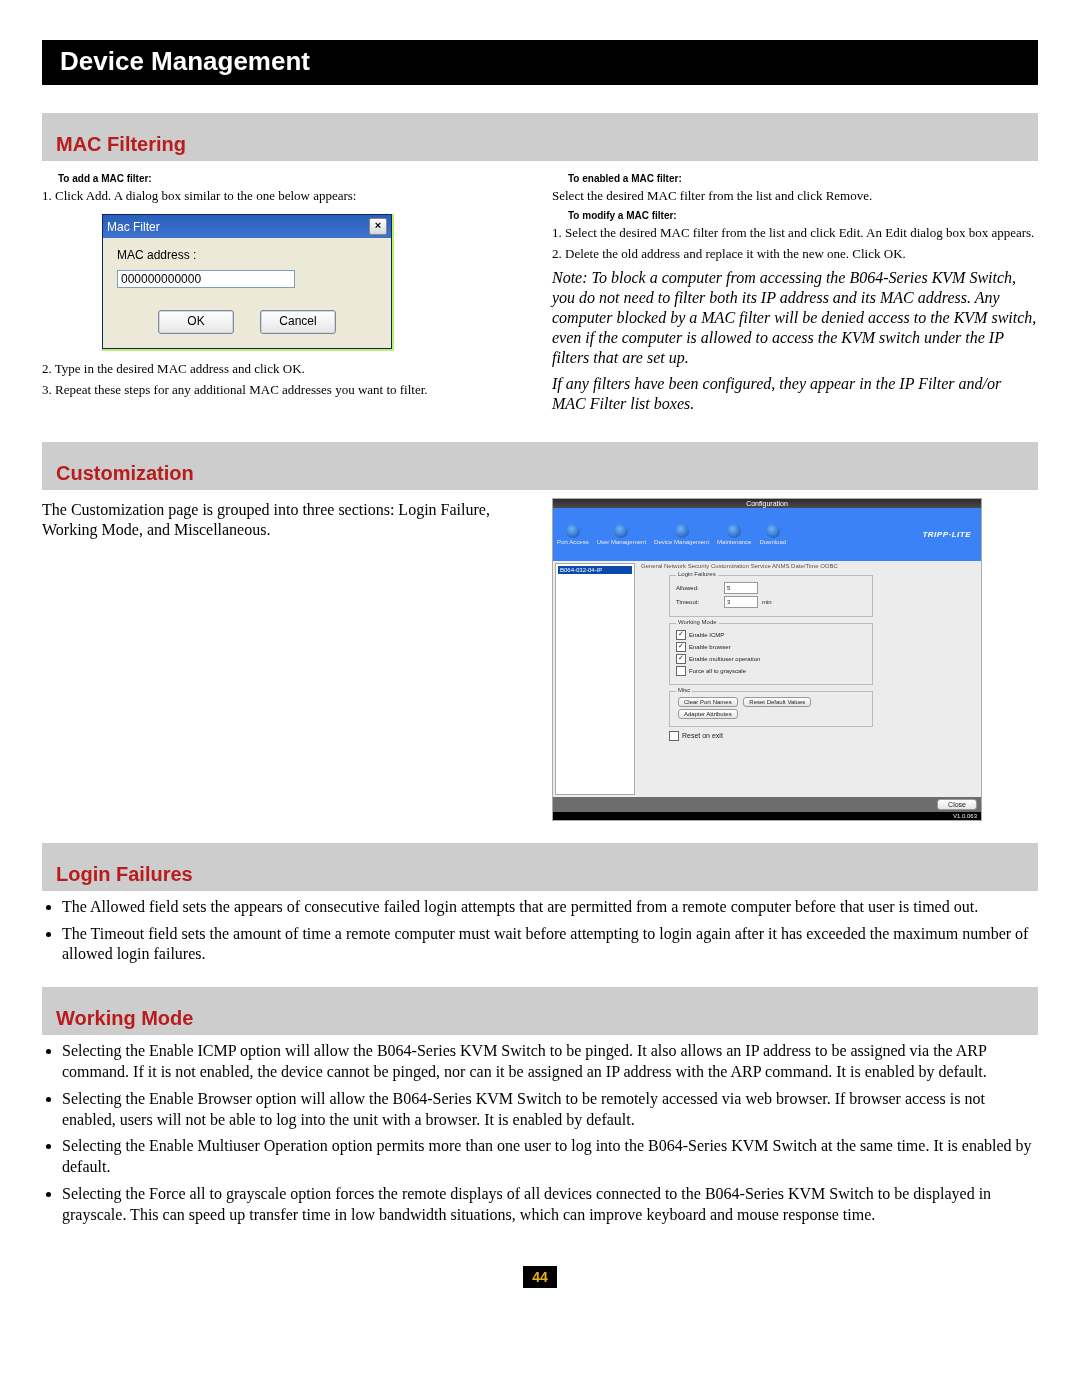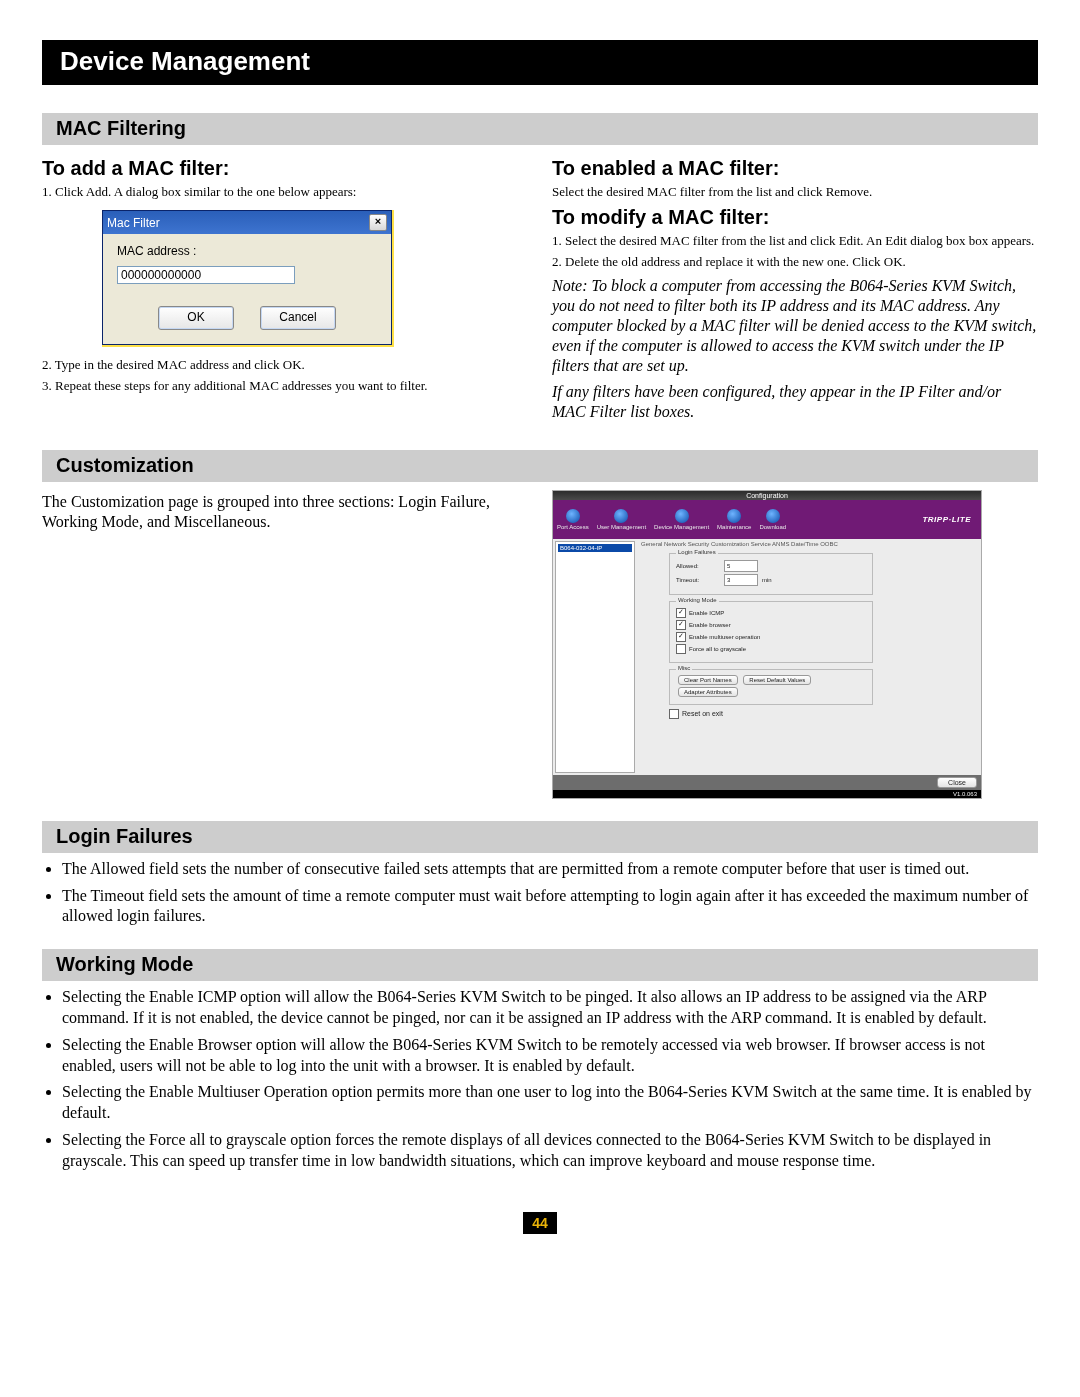--- a/index.html
+++ b/index.html
@@ -18,41 +18,41 @@
     background: #000;
     color: #fff;
     font-family: Arial, Helvetica, sans-serif;
     font-weight: bold;
     font-size: 26px;
     padding: 6px 18px 8px 18px;
     margin-bottom: 28px;
   }
   .section-bar {
     background: #cdcdcd;
-    color: #000000;
+    color: #b91c1c;
     font-family: Arial, Helvetica, sans-serif;
     font-weight: bold;
     font-size: 20px;
-    padding: 4px 14px 5px 14px;
+    padding: 20px 14px 5px 14px;
     margin-top: 22px;
     margin-bottom: 6px;
   }
   .two-col {
     display: flex;
     gap: 24px;
   }
   .col {
     flex: 1 1 0;
     min-width: 0;
   }
   .sub-head {
     font-family: Arial, Helvetica, sans-serif;
     font-weight: bold;
-    font-size: 20px;
-    margin: 6px 0 2px 0;
+    font-size: 10px;
+    margin: 6px 0 2px 16px;
   }
   p.body {
     font-size: 13px;
     line-height: 1.25;
     margin: 4px 0;
   }
   p.note {
     font-style: italic;
     font-size: 16px;
     line-height: 1.25;
@@ -64,21 +64,21 @@
     margin: 4px 0 4px 0;
     padding-left: 20px;
   }
   ol.steps li, ul.bullets li {
     margin-bottom: 6px;
   }
 
   
   .dlg-shadow {
     width: 290px;
-    background: #fde047;
+    background: #bef264;
     margin: 10px 0 10px 60px;
     padding: 0 2px 2px 0;
   }
   .dlg {
     border: 1px solid #0a246a;
     font-family: Tahoma, Arial, sans-serif;
     font-size: 12px;
   }
   .dlg-titlebar {
     display: flex;
@@ -149,22 +149,22 @@
   .cfg-banner {
     background: linear-gradient(180deg, #2c2c2c 0%, #4a4a4a 100%);
     color: #fff;
     text-align: center;
     font-size: 7px;
     padding: 1px 0;
   }
   .nav-row {
     display: flex;
     align-items: center;
-    background: #701a75;
-    padding: 9px 4px;
+    background: #3b82f6;
+    padding: 16px 4px;
     gap: 8px;
   }
   .nav-item {
     display: flex;
     flex-direction: column;
     align-items: center;
     color: #e8e8e8;
     font-size: 6px;
     line-height: 1;
   }
@@ -452,21 +452,21 @@
         <div class="footer-bar">
           <span class="footer-close">Close</span>
         </div>
         <div class="version-bar">V1.0.063</div>
       </div>
     </div>
   </div>
 
   <div class="section-bar">Login Failures</div>
   <ul class="bullets">
-    <li>The Allowed field sets the number of consecutive failed sets attempts that are permitted from a remote computer before that user is timed out.</li>
+    <li>The Allowed field sets the appears of consecutive failed login attempts that are permitted from a remote computer before that user is timed out.</li>
     <li>The Timeout field sets the amount of time a remote computer must wait before attempting to login again after it has exceeded the maximum number of allowed login failures.</li>
   </ul>
 
   <div class="section-bar">Working Mode</div>
   <ul class="bullets">
     <li>Selecting the Enable ICMP option will allow the B064-Series KVM Switch to be pinged. It also allows an IP address to be assigned via the ARP command. If it is not enabled, the device cannot be pinged, nor can it be assigned an IP address with the ARP command. It is enabled by default.</li>
     <li>Selecting the Enable Browser option will allow the B064-Series KVM Switch to be remotely accessed via web browser. If browser access is not enabled, users will not be able to log into the unit with a browser. It is enabled by default.</li>
     <li>Selecting the Enable Multiuser Operation option permits more than one user to log into the B064-Series KVM Switch at the same time. It is enabled by default.</li>
     <li>Selecting the Force all to grayscale option forces the remote displays of all devices connected to the B064-Series KVM Switch to be displayed in grayscale. This can speed up transfer time in low bandwidth situations, which can improve keyboard and mouse response time.</li>
   </ul>

